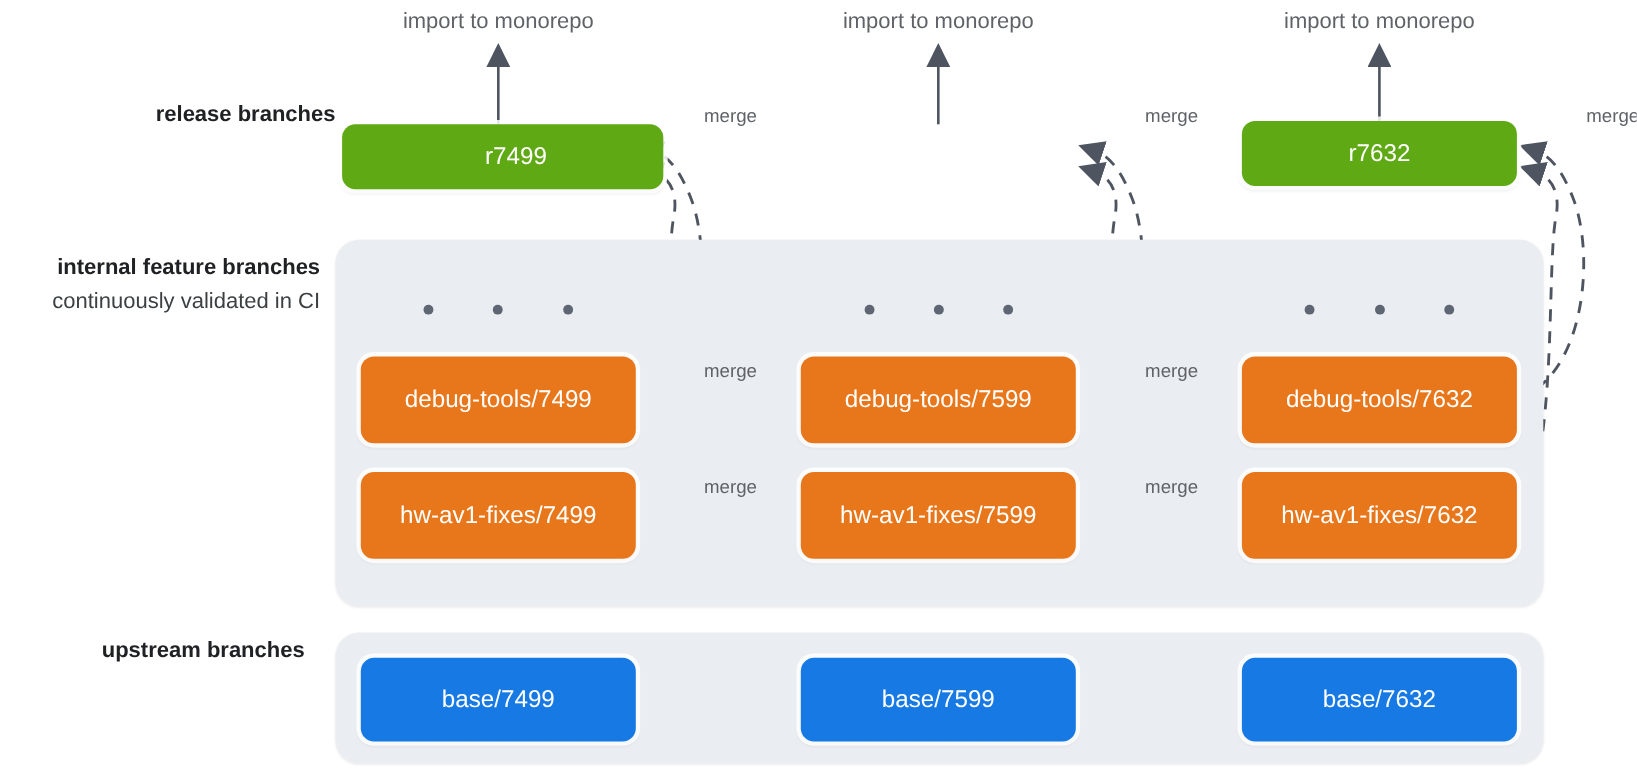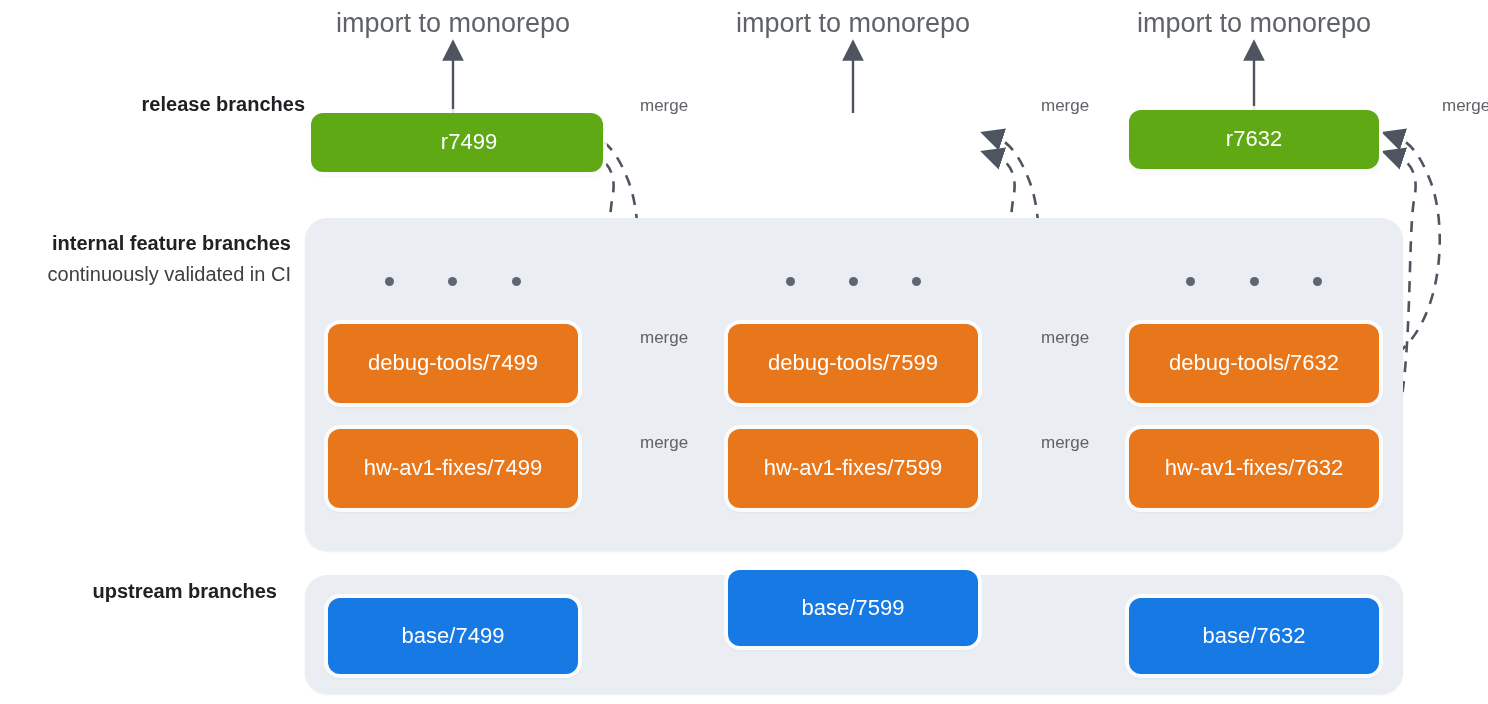--- a/index.html
+++ b/index.html
@@ -59,21 +59,21 @@
     color: #3c4043;
     font-size: 20px;
     white-space: nowrap;
     text-align: right;
   }
   .row-label.strong { color: #202124; font-weight: 600; }
   .row-label.soft   { color: #3c4043; font-weight: 400; }
   .top-label {
     position: absolute;
     color: #5f6368;
-    font-size: 27px;
+    font-size: 20px;
     white-space: nowrap;
     text-align: center;
   }
   .merge-label {
     position: absolute;
     color: #5f6368;
     font-size: 17px;
     white-space: nowrap;
     margin-left: 20px;
   }
@@ -162,21 +162,21 @@
 
   <div class="node node-feature" style="left:328px; top:324px; width:250px; height:79px;">debug-tools/7499</div>
   <div class="node node-feature" style="left:728px; top:324px; width:250px; height:79px;">debug-tools/7599</div>
   <div class="node node-feature" style="left:1129px; top:324px; width:250px; height:79px;">debug-tools/7632</div>
 
   <div class="node node-feature" style="left:328px; top:429px; width:250px; height:79px;">hw-av1-fixes/7499</div>
   <div class="node node-feature" style="left:728px; top:429px; width:250px; height:79px;">hw-av1-fixes/7599</div>
   <div class="node node-feature" style="left:1129px; top:429px; width:250px; height:79px;">hw-av1-fixes/7632</div>
 
   <div class="node node-upstream" style="left:328px; top:598px; width:250px; height:76px;">base/7499</div>
-  <div class="node node-upstream" style="left:728px; top:570px; width:250px; height:76px;">base/7599</div>
+  <div class="node node-upstream" style="left:728px; top:598px; width:250px; height:76px;">base/7599</div>
   <div class="node node-upstream" style="left:1129px; top:598px; width:250px; height:76px;">base/7632</div>
 
   <div class="merge-label" style="left:620px; top:96px;">merge</div>
   <div class="merge-label" style="left:1021px; top:96px;">merge</div>
   <div class="merge-label" style="left:1422px; top:96px;">merge</div>
 
   <div class="merge-label" style="left:620px; top:328px;">merge</div>
   <div class="merge-label" style="left:1021px; top:328px;">merge</div>
 
   <div class="merge-label" style="left:620px; top:433px;">merge</div>

